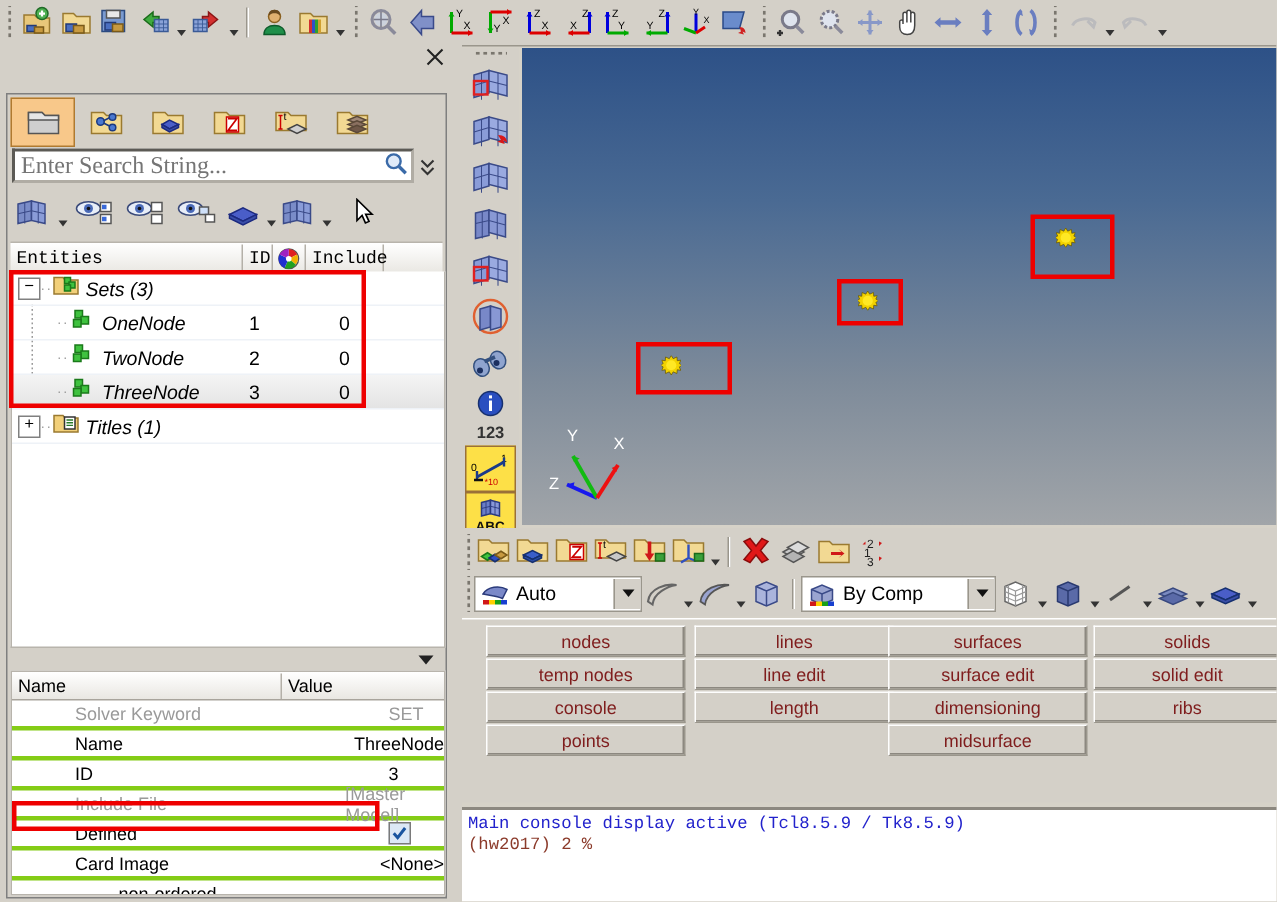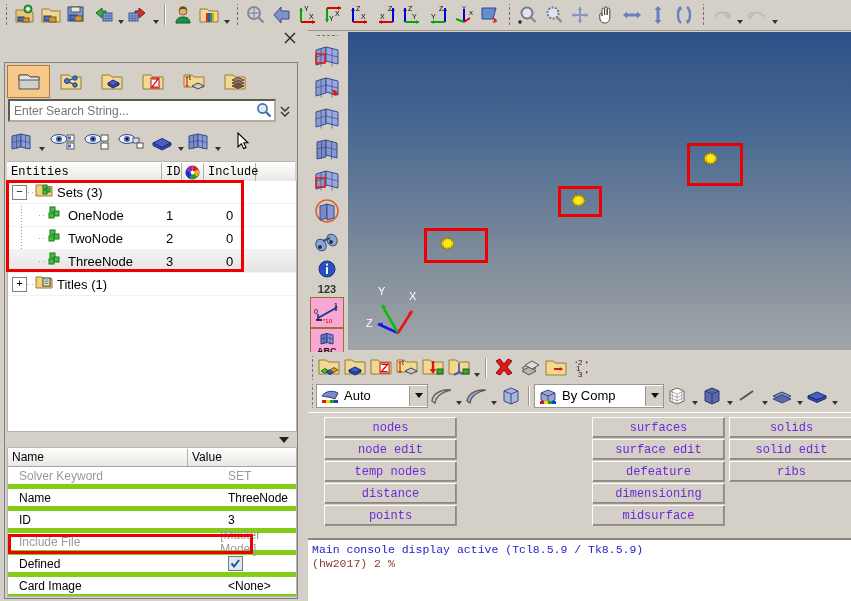--- a/index.html
+++ b/index.html
@@ -52,22 +52,22 @@
 
   .iconrow{position:absolute;left:2px;top:2px;width:288px;height:33px;display:flex;align-items:center;}
   .ibtn{width:41px;height:31px;display:flex;align-items:center;justify-content:center;
         flex:0 0 auto;cursor:default;}
   .ibtn.sel{background:#f8c88a;border:1px solid #b07a30;}
 
   .searchrow{position:absolute;left:3px;top:36px;width:286px;height:23px;
              display:flex;align-items:center;}
   .searchbox{flex:1 1 auto;height:19px;background:#fff;border:2px inset #b0aca4;
              display:flex;align-items:center;padding:0 2px;}
-  .searchbox input{border:0;outline:0;flex:1 1 auto;font-family:Liberation Sans, sans-serif;
-                   font-size:12px;color:#6d28d9;background:transparent;height:16px;}
+  .searchbox input{border:0;outline:0;flex:1 1 auto;font-family:Liberation Serif, serif;
+                   font-size:16px;color:#6d28d9;background:transparent;height:16px;}
   .chevrons{width:18px;height:21px;display:flex;align-items:center;justify-content:center;cursor:default;}
 
   .viewrow{position:absolute;left:2px;top:62px;width:288px;height:34px;display:flex;align-items:center;}
   .vbtn{height:30px;display:flex;align-items:center;justify-content:center;flex:0 0 auto;cursor:default;}
 
   .gridhead{position:absolute;left:2px;top:98px;width:288px;height:20px;
             background:linear-gradient(#ffffff,#e9e7e2);
             border-top:1px solid #b8b4ac;border-bottom:1px solid #a8a49c;
             display:flex;align-items:center;font-size:12px;}
   .gh{height:18px;display:flex;align-items:center;padding-left:4px;
@@ -75,57 +75,57 @@
 
   .tree{position:absolute;left:2px;top:118px;width:288px;height:250px;background:#fff;
         border:1px solid #b8b4ac;border-top:none;overflow:hidden;}
   .trow{height:22px;display:flex;align-items:center;font-size:13px;position:relative;
         border-bottom:1px solid #eef2f7;cursor:default;}
   .trow.sel{background:linear-gradient(#f4f4f4,#e4e4e4);}
   .tw{width:13px;height:13px;border:1px solid #808080;background:#fff;
       display:flex;align-items:center;justify-content:center;font-size:11px;
       line-height:9px;color:#000;flex:0 0 auto;cursor:default;font-family:"Liberation Mono",monospace;}
   .dot{flex:0 0 auto;color:#999;letter-spacing:1px;font-size:9px;}
-  .tlabel{flex:0 0 auto;}
+  .tlabel{flex:0 0 auto;font-style:italic;}
   .tid{position:absolute;left:158px;}
   .tinc{position:absolute;left:218px;}
   .vline{position:absolute;left:13px;width:1px;background-image:linear-gradient(#999 50%,transparent 50%);
          background-size:1px 3px;}
 
   .propsplit{position:absolute;left:2px;top:370px;width:288px;height:14px;
              background:#d4d0c8;display:flex;align-items:center;justify-content:flex-end;}
   .propsplit i{display:block;width:0;height:0;border-left:5px solid transparent;
                border-right:5px solid transparent;border-top:6px solid #222;margin-right:6px;}
 
   .proptable{position:absolute;left:2px;top:384px;width:288px;height:148px;
              background:#fff;border:1px solid #b8b4ac;overflow:hidden;}
   .phead{height:18px;background:linear-gradient(#ffffff,#e9e7e2);
          border-bottom:1px solid #a8a49c;display:flex;align-items:center;font-size:12px;}
   .phead div{padding-left:4px;height:17px;display:flex;align-items:center;
              border-right:1px solid #b4b0a8;box-sizing:border-box;cursor:default;}
   .prow{height:17px;display:flex;align-items:center;font-size:12px;cursor:default;
-        border-bottom:5px solid #84cc16;}
+        border-bottom:3px solid #84cc16;padding-left:31px;}
   .pname{width:180px;padding-left:11px;box-sizing:border-box;}
   .pval{flex:1 1 auto;margin-left:40px;}
   .prow.dim .pname,.prow.dim .pval{color:#9a9a9a;}
   .chk{width:13px;height:13px;border:1px solid #7a7a7a;background:#dce8f6;
        display:inline-flex;align-items:center;justify-content:center;}
   .chk svg{display:block;}
 
   
   .redbox{position:absolute;border:3px solid #ee0000;box-sizing:border-box;pointer-events:none;z-index:20;}
 
   
   .vtool{position:absolute;left:308px;top:32px;width:38px;height:330px;background:#d4d0c8;}
   .vgrip{height:8px;display:flex;align-items:center;justify-content:center;}
   .vgrip span{width:22px;height:4px;
     background-image:radial-gradient(#7a766e 40%,transparent 41%);
     background-size:5px 3px;background-repeat:repeat-x;}
   .vbtn2{width:34px;height:31px;margin:0 auto;display:flex;align-items:center;justify-content:center;cursor:default;}
-  .vbtn2.panel{background:#f9a8d4;border:1px solid #9a7038;width:32px;height:29px;}
+  .vbtn2.panel{background:#fde047;border:1px solid #9a7038;width:32px;height:29px;}
 
   
   .viewport{position:absolute;left:348px;top:32px;width:503px;height:318px;
             background:linear-gradient(180deg,#2d5187 0%,#4a6a93 32%,#7e8b9a 70%,#a1a5a9 100%);
             overflow:hidden;}
   .node{position:absolute;width:13px;height:13px;}
 
   
   .btoolbar{position:absolute;left:308px;top:352px;width:543px;height:31px;
             background:#d4d0c8;display:flex;align-items:center;}
@@ -143,21 +143,21 @@
                      border-right:4px solid transparent;border-top:5px solid #111;}
 
   
   .panelbtns{position:absolute;left:308px;top:412px;width:543px;height:122px;
              background:#d4d0c8;border-top:1px solid #fff;}
   .pbcol{position:absolute;top:4px;width:133px;}
   .pbtn{height:19px;margin-bottom:1px;background:#d4d0c8;
         border:1px solid #9a968c;border-top-color:#fefefe;border-left-color:#fefefe;
         box-shadow:inset -1px -1px 0 #8c8880;
         display:flex;align-items:center;justify-content:center;
-        font-size:12px;color:#6d28d9;cursor:default;font-family:Liberation Mono, monospace;}
+        font-size:12px;color:#7f1d1d;cursor:default;}
 
   
   .console{position:absolute;left:308px;top:538px;width:631px;height:63px;
            background:#fff;border-top:2px solid #8c8880;
            font-family:"Liberation Mono",monospace;font-size:11.5px;
            padding:3px 0 0 4px;box-sizing:border-box;line-height:14px;}
   .c1{color:#2222cc;}
   .c2{color:#8b3a2a;}
   .divv{position:absolute;left:302px;top:30px;width:6px;height:571px;background:#d4d0c8;}
 </style>
@@ -1005,29 +1005,32 @@
       </svg>
     </div>
     <div class="caret">
         <i></i>
       </div>
   </div>
 
   <div class="panelbtns">
     <div class="pbcol" style="left:16px">
       <div class="pbtn">nodes</div>
-      <div class="pbtn">node edit</div>
       <div class="pbtn">temp nodes</div>
-      <div class="pbtn">distance</div>
+      <div class="pbtn">console</div>
       <div class="pbtn">points</div>
+    </div>
+    <div class="pbcol" style="left:155px">
+      <div class="pbtn">lines</div>
+      <div class="pbtn">line edit</div>
+      <div class="pbtn">length</div>
     </div>
     <div class="pbcol" style="left:284px">
       <div class="pbtn">surfaces</div>
       <div class="pbtn">surface edit</div>
-      <div class="pbtn">defeature</div>
       <div class="pbtn">dimensioning</div>
       <div class="pbtn">midsurface</div>
     </div>
     <div class="pbcol" style="left:421px;width:125px">
       <div class="pbtn">solids</div>
       <div class="pbtn">solid edit</div>
       <div class="pbtn">ribs</div>
     </div>
   </div>
 

